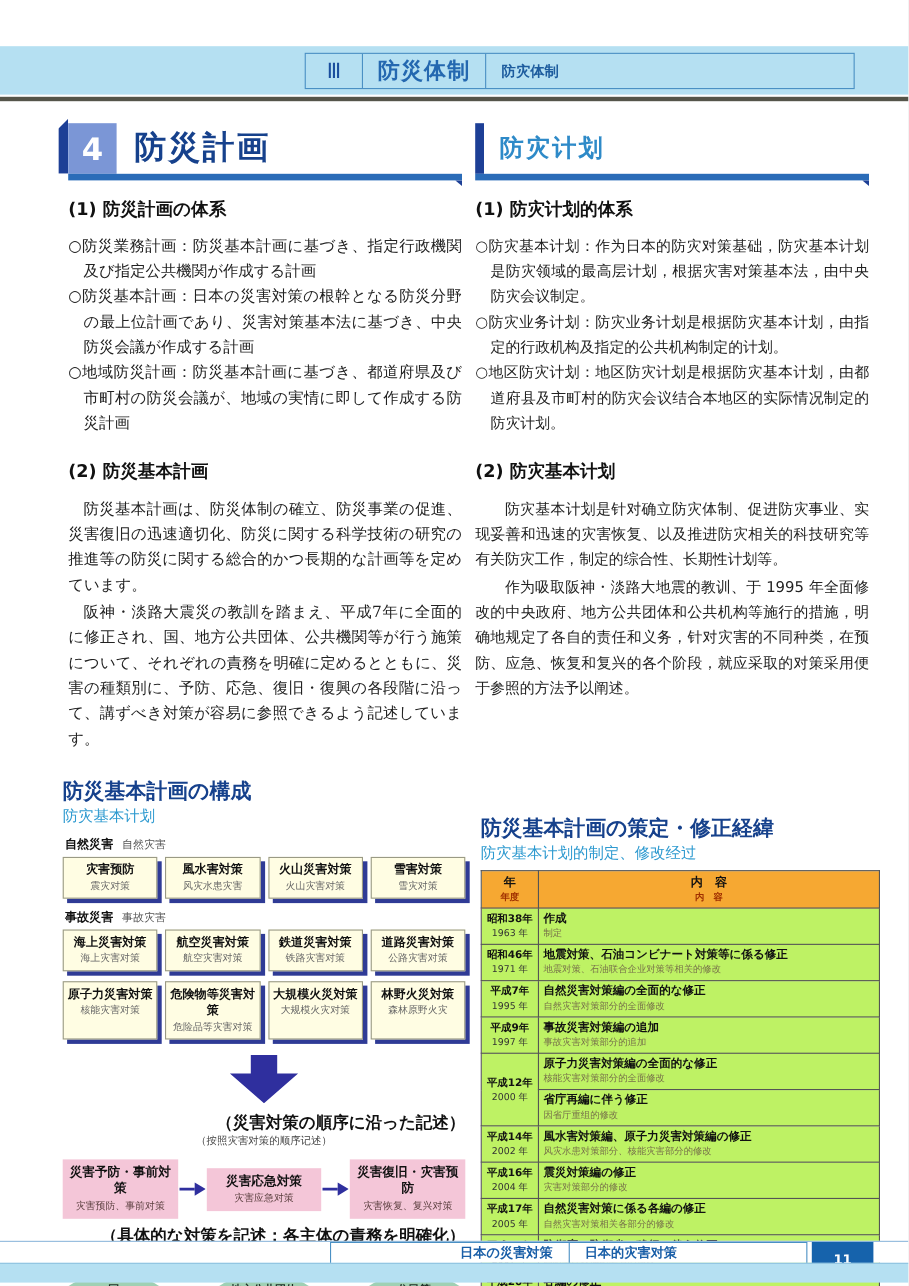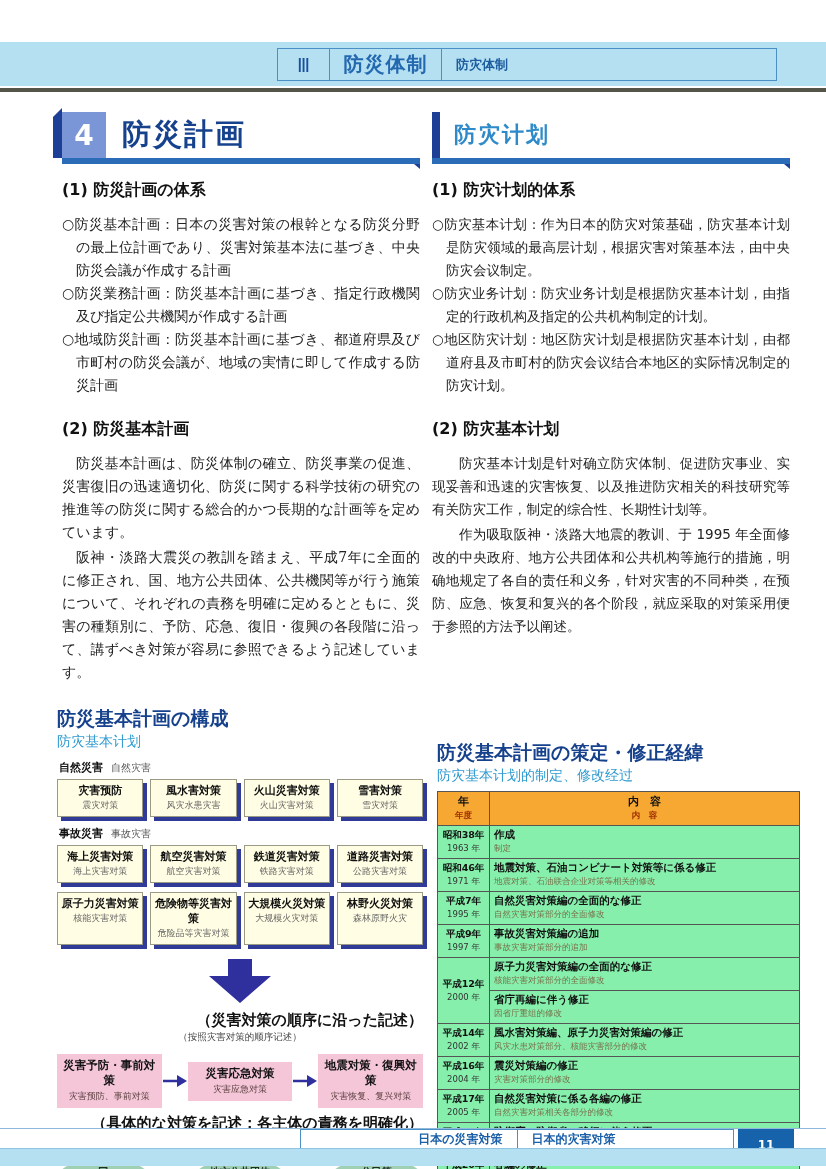--- a/index.html
+++ b/index.html
@@ -85,21 +85,21 @@
   .el-zh { font-size:9px; color:#1c2c24; }
   .actor-arrow { flex:0 0 44px; display:flex; justify-content:center; }
 
   
   .hist { position:absolute; left:437px; top:740px; width:363px; }
   .hist table { width:100%; border-collapse:collapse; margin-top:6px; }
   .hist th, .hist td { border:1px solid #555; vertical-align:middle; }
   .hist th { background:#f6a832; padding:2px 2px 3px; }
   .th-ja { font-size:11px; font-weight:bold; color:#111; text-align:center; }
   .th-zh { font-size:8.5px; font-weight:bold; color:#a03000; text-align:center; margin-top:1px; }
-  .hist td { background:#86efac; padding:2px 4px 3px;margin-left:24px; }
+  .hist td { background:#bef264; padding:2px 4px 3px;margin-left:24px; }
   td.ycell { width:52px; text-align:center; padding:2px 1px; }
   .y-ja { font-size:9.5px; font-weight:bold; color:#111; }
   .y-zh { font-size:8.5px; color:#333; margin-top:1px; }
   .c-ja { font-size:10.5px; font-weight:bold; color:#111; }
   .c-zh { font-size:8.5px; color:#77714a; margin-top:1px; }
 
   
   .footer-strip { position:absolute; top:1128px; left:0; width:826px; height:20px; background:#fff; border-top:1px solid #90b8dc; }
   .footer-inner { position:absolute; left:300px; top:0; height:31px; display:flex; align-items:stretch; }
   .ft-box { display:flex; width:434px; border:1px solid #4a90c4; }
@@ -129,22 +129,22 @@
   <div class="rule-left"></div>
   <div class="sec-right">
     <div class="bar-right"></div>
     <div class="sec-title-zh">防灾计划</div>
   </div>
   <div class="rule-right"></div>
 
   <div class="col col-left">
     <div class="h3">(1) 防災計画の体系</div>
     <div class="body">
+      <div class="bullet">○防災業務計画：防災基本計画に基づき、指定行政機関及び指定公共機関が作成する計画</div>
       <div class="bullet">○防災基本計画：日本の災害対策の根幹となる防災分野の最上位計画であり、災害対策基本法に基づき、中央防災会議が作成する計画</div>
-      <div class="bullet">○防災業務計画：防災基本計画に基づき、指定行政機関及び指定公共機関が作成する計画</div>
       <div class="bullet">○地域防災計画：防災基本計画に基づき、都道府県及び市町村の防災会議が、地域の実情に即して作成する防災計画</div>
     </div>
     <div class="h3 h3-2">(2) 防災基本計画</div>
     <div class="body">
       <div class="para">防災基本計画は、防災体制の確立、防災事業の促進、災害復旧の迅速適切化、防災に関する科学技術の研究の推進等の防災に関する総合的かつ長期的な計画等を定めています。</div>
       <div class="para">阪神・淡路大震災の教訓を踏まえ、平成7年に全面的に修正され、国、地方公共団体、公共機関等が行う施策について、それぞれの責務を明確に定めるとともに、災害の種類別に、予防、応急、復旧・復興の各段階に沿って、講ずべき対策が容易に参照できるよう記述しています。</div>
     </div>
   </div>
 
   <div class="col col-right">
@@ -248,21 +248,21 @@
         <div class="pbox-ja">災害応急対策</div>
         <div class="pbox-zh">灾害应急对策</div>
       </div>
       <div class="flow-arrow">
         <svg width="24" height="14" viewBox="0 0 24 14">
             <line x1="0" y1="7" x2="14" y2="7" stroke="#2f2f9e" stroke-width="2.5"></line>
             <polygon points="14,1 24,7 14,13" fill="#2f2f9e"></polygon>
           </svg>
       </div>
       <div class="pbox">
-        <div class="pbox-ja">地震对策・復興対策</div>
+        <div class="pbox-ja">災害復旧・灾害预防</div>
         <div class="pbox-zh">灾害恢复、复兴对策</div>
       </div>
     </div>
 
     <div class="cap-ja">（具体的な対策を記述：各主体の責務を明確化）</div>
     <div class="cap-zh">（记述具体的对策：明确各主体的责任和义务）</div>
 
     <div class="actor-row">
       <div class="ellipse">
         <div class="el-ja">国</div>

